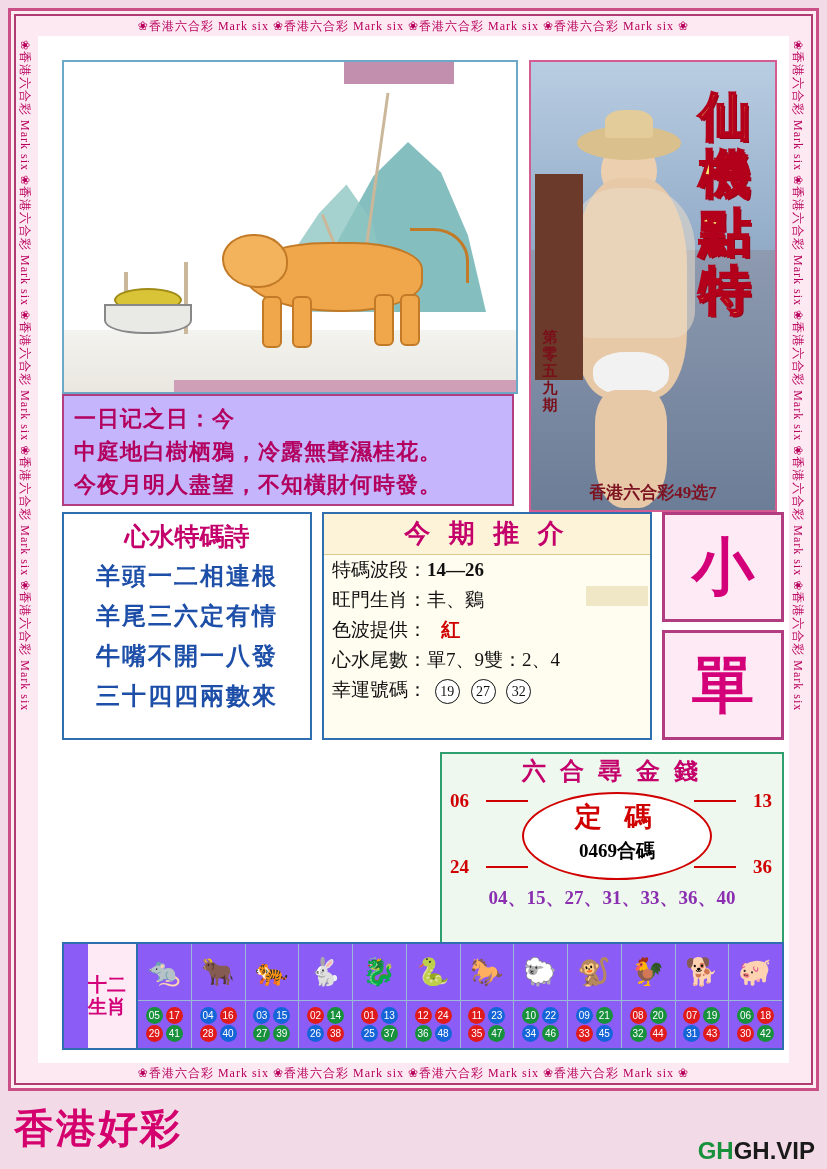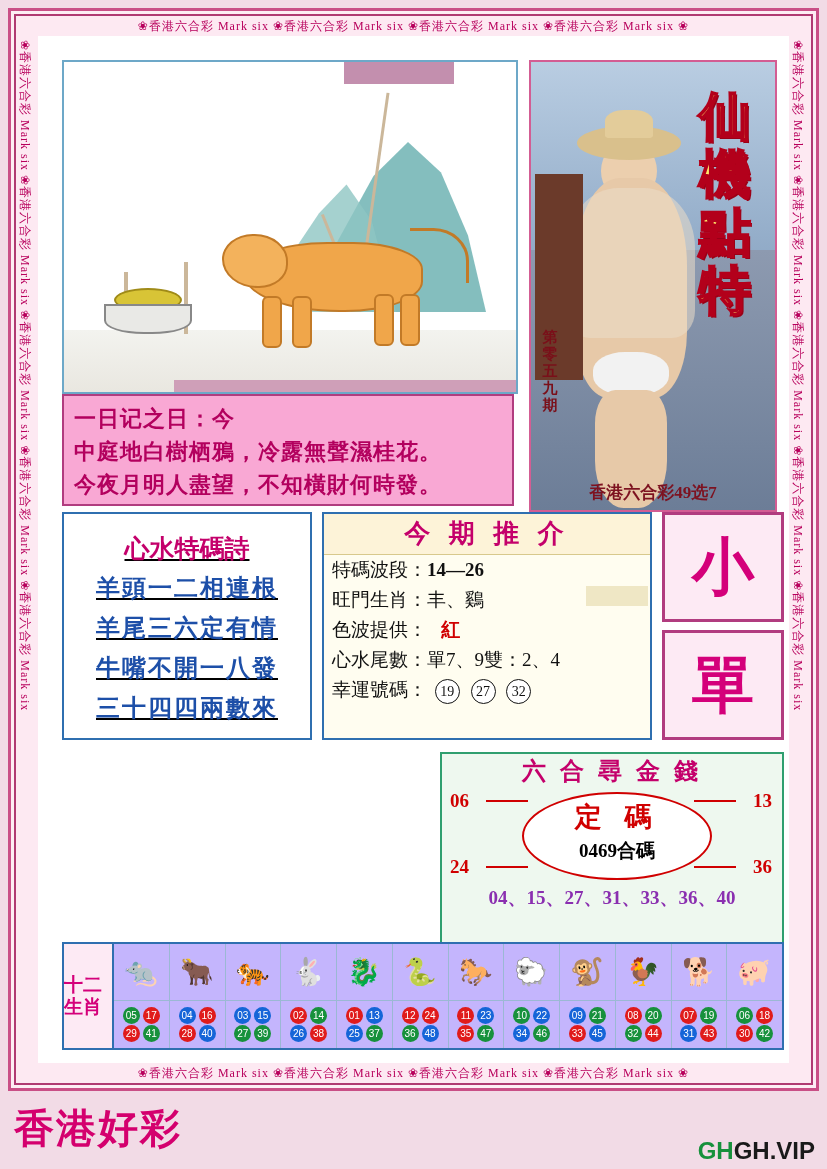--- a/index.html
+++ b/index.html
@@ -200,36 +200,35 @@
   }
   .poster-foot{
     position:absolute;left:0;right:0;bottom:4px;height:26px;
     color:#7d1220;font-size:17px;font-weight:bold;
     text-align:center;line-height:26px;
   }
 
   
   .poem{
     position:absolute;left:22px;top:352px;width:452px;height:112px;
-    border:2px solid #b13c7f;background:#f9a8d4;
+    border:2px solid #b13c7f;background:#c4b5fd;
     padding:6px 10px;box-sizing:border-box;
   }
   .poem-line{
     color:#b3005e;font-size:22px;line-height:33px;font-weight:bold;
     letter-spacing:1px;white-space:nowrap;
   }
   .poem-line.first{color:#b3005e;}
 
   
   .mid-row{position:absolute;left:0;top:470px;width:747px;height:232px;}
   .sx-box{
     position:absolute;left:22px;top:0;width:250px;height:228px;
     border:2px solid #2f6fb0;background:#ffffff;box-sizing:border-box;
-    padding-top:16px;
-    text-decoration:underline;
+    padding-top:4px;
   }
   .sx-title{
     text-align:center;color:#c4006b;font-size:25px;font-weight:bold;line-height:38px;
   }
   .sx-line{
     text-align:center;color:#1d4fa8;font-size:24px;font-weight:bold;line-height:40px;
     letter-spacing:2px;
   }
   .rec-box{
     position:absolute;left:282px;top:0;width:330px;height:228px;
@@ -304,22 +303,23 @@
   .c-bl{left:8px;bottom:6px;}
   .c-br{right:10px;bottom:6px;}
   .dash{position:absolute;height:2px;background:#d00000;}
   .gold-foot{
     text-align:center;color:#8a2fb0;font-size:19px;font-weight:bold;line-height:28px;
   }
 
   
   .zodiac{
     position:absolute;left:22px;top:900px;width:722px;height:108px;
-    border:2px solid #2f6fb0;background:#c4b5fd;box-sizing:border-box;
+    border:2px solid #2f6fb0;background:#8b5cf6;box-sizing:border-box;
     display:flex;
+    padding-left:24px;
   }
   .z-label{
     width:48px;background:#fdeaf4;border-right:2px solid #2f6fb0;
     color:#d4007a;font-size:19px;font-weight:bold;
     display:flex;flex-direction:column;align-items:center;justify-content:center;
     line-height:22px;
   }
   .z-cells{flex:1;display:flex;}
   .z-cell{
     flex:1;border-right:1px solid #9bb8d4;box-sizing:border-box;

